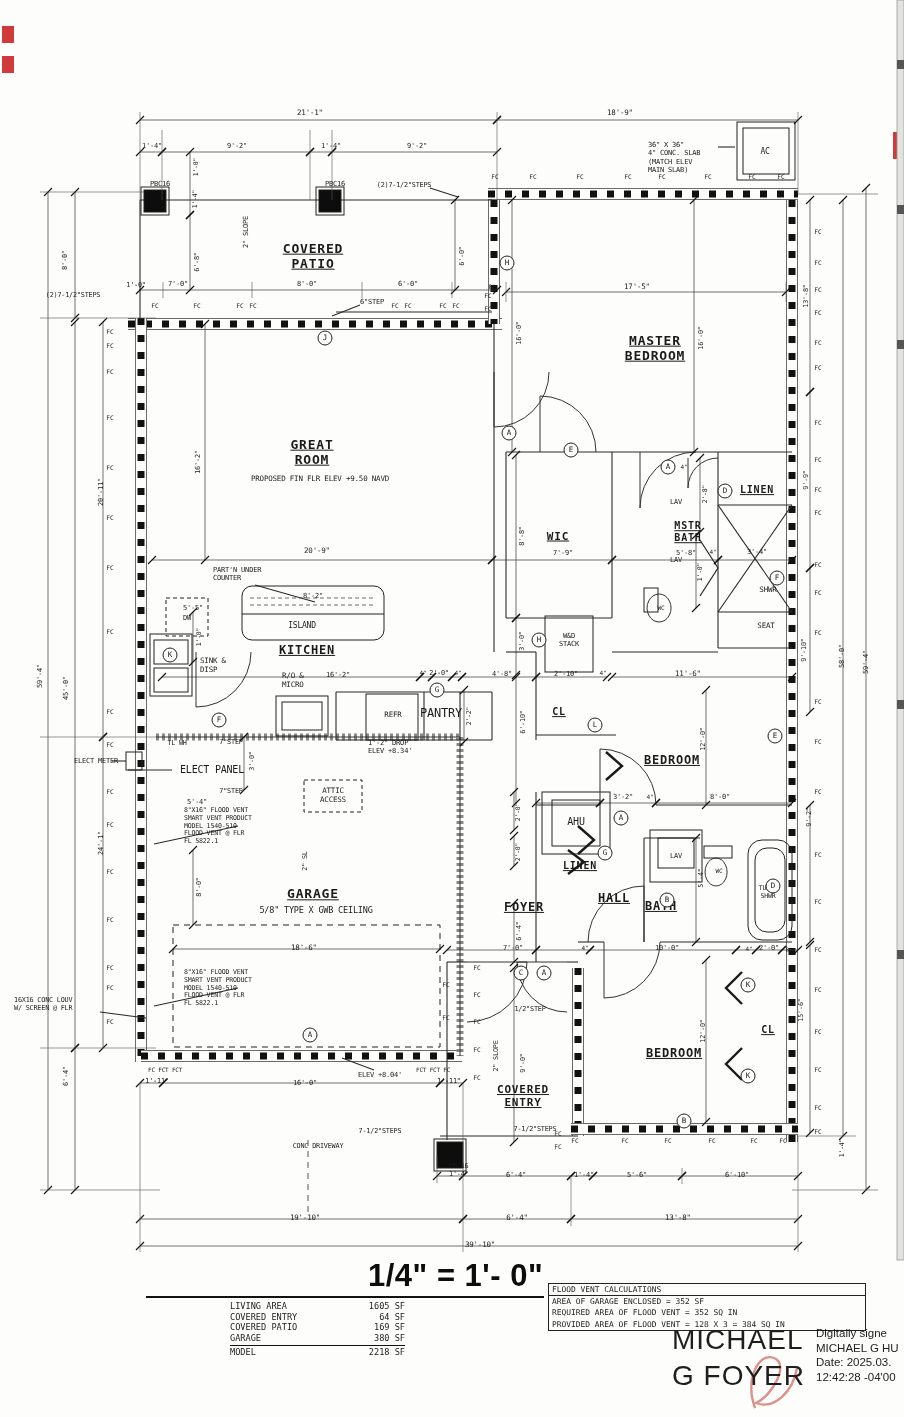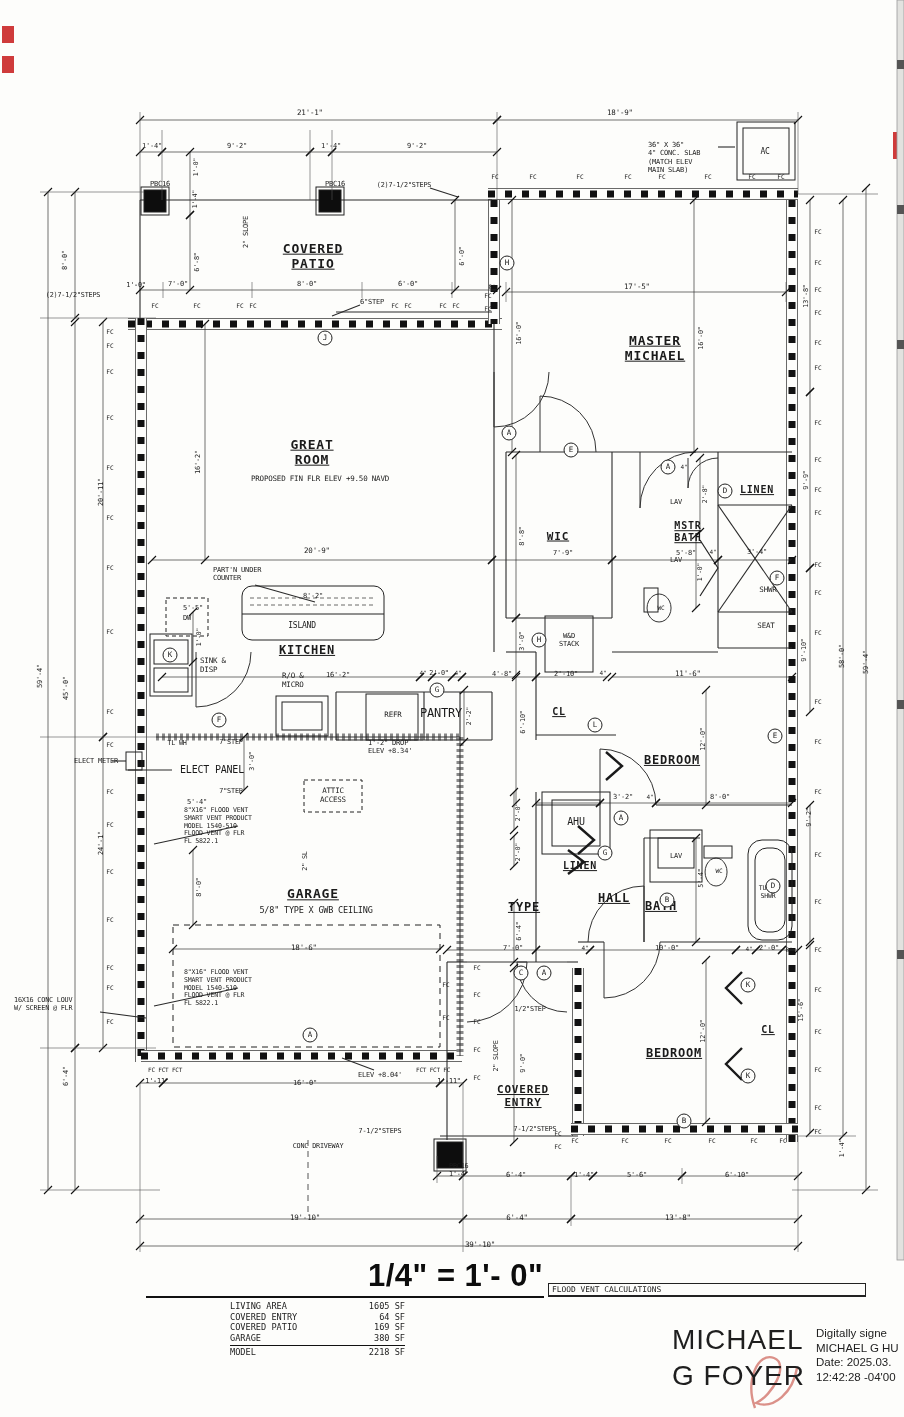--- a/index.html
+++ b/index.html
@@ -438,33 +438,33 @@
       <rect x="897" y="60" width="7" height="9" fill="#555" stroke="none" stroke-width="1"></rect>
       <rect x="897" y="205" width="7" height="9" fill="#555" stroke="none" stroke-width="1"></rect>
       <rect x="897" y="340" width="7" height="9" fill="#555" stroke="none" stroke-width="1"></rect>
       <rect x="897" y="700" width="7" height="9" fill="#555" stroke="none" stroke-width="1"></rect>
       <rect x="897" y="950" width="7" height="9" fill="#555" stroke="none" stroke-width="1"></rect>
     </svg>
   <div id="plan-labels">
       <div class="ann room" style="left: 313px; top: 256px; font-size: 13px; transform: translate(-50%, -50%);">COVERED
 PATIO</div>
       <div class="ann room" style="left: 655px; top: 348px; font-size: 13px; transform: translate(-50%, -50%);">MASTER
-MICHAEL</div>
+BEDROOM</div>
       <div class="ann room" style="left: 312px; top: 452px; font-size: 13px; transform: translate(-50%, -50%);">GREAT
 ROOM</div>
       <div class="ann" style="left: 320px; top: 479px; font-size: 7.5px; transform: translate(-50%, -50%);">PROPOSED FIN FLR ELEV +9.50 NAVD</div>
       <div class="ann room" style="left: 307px; top: 650px; font-size: 12px; transform: translate(-50%, -50%);">KITCHEN</div>
       <div class="ann room" style="left: 558px; top: 537px; font-size: 11px; transform: translate(-50%, -50%);">WIC</div>
       <div class="ann room" style="left: 688px; top: 532px; font-size: 10px; transform: translate(-50%, -50%);">MSTR
 BATH</div>
       <div class="ann room" style="left: 757px; top: 490px; font-size: 10px; transform: translate(-50%, -50%);">LINEN</div>
       <div class="ann room" style="left: 313px; top: 894px; font-size: 13px; transform: translate(-50%, -50%);">GARAGE</div>
       <div class="ann" style="left: 316px; top: 910px; font-size: 8.5px; transform: translate(-50%, -50%);">5/8" TYPE X GWB CEILING</div>
       <div class="ann room" style="left: 672px; top: 760px; font-size: 12px; transform: translate(-50%, -50%);">BEDROOM</div>
-      <div class="ann room" style="left: 524px; top: 907px; font-size: 12px; transform: translate(-50%, -50%);">TYPE</div>
+      <div class="ann room" style="left: 524px; top: 907px; font-size: 12px; transform: translate(-50%, -50%);">FOYER</div>
       <div class="ann room" style="left: 614px; top: 898px; font-size: 12px; transform: translate(-50%, -50%);">HALL</div>
       <div class="ann room" style="left: 661px; top: 906px; font-size: 12px; transform: translate(-50%, -50%);">BATH</div>
       <div class="ann room" style="left: 580px; top: 866px; font-size: 10px; transform: translate(-50%, -50%);">LINEN</div>
       <div class="ann room" style="left: 559px; top: 712px; font-size: 10px; transform: translate(-50%, -50%);">CL</div>
       <div class="ann room" style="left: 768px; top: 1030px; font-size: 10px; transform: translate(-50%, -50%);">CL</div>
       <div class="ann room" style="left: 674px; top: 1053px; font-size: 12px; transform: translate(-50%, -50%);">BEDROOM</div>
       <div class="ann room" style="left: 523px; top: 1097px; font-size: 11px; transform: translate(-50%, -50%);">COVERED
 ENTRY</div>
       <div class="ann" style="left: 302px; top: 626px; font-size: 8px; transform: translate(-50%, -50%);">ISLAND</div>
       <div class="ann" style="left: 765px; top: 152px; font-size: 8px; transform: translate(-50%, -50%);">AC</div>
@@ -738,20 +738,25 @@
         <span>380 SF</span>
       </div>
       <div class="arow total">
         <span>MODEL</span>
         <span>2218 SF</span>
       </div>
     </div>
 
   <div id="flood-box">
     <div class="fv-title">FLOOD VENT CALCULATIONS</div>
+    <div>
+        <div class="fv-line">AREA OF GARAGE ENCLOSED = 352 SF</div>
+        <div class="fv-line">REQUIRED AREA OF FLOOD VENT = 352 SQ IN</div>
+        <div class="fv-line">PROVIDED AREA OF FLOOD VENT = 128 X 3 = 384 SQ IN</div>
+      </div>
   </div>
 
   <div id="sig-name">MICHAEL
 G FOYER</div>
   <div id="sig-digital">Digitally signe
 MICHAEL G HU
 Date: 2025.03.
 12:42:28 -04'00</div>
 </div>
 

